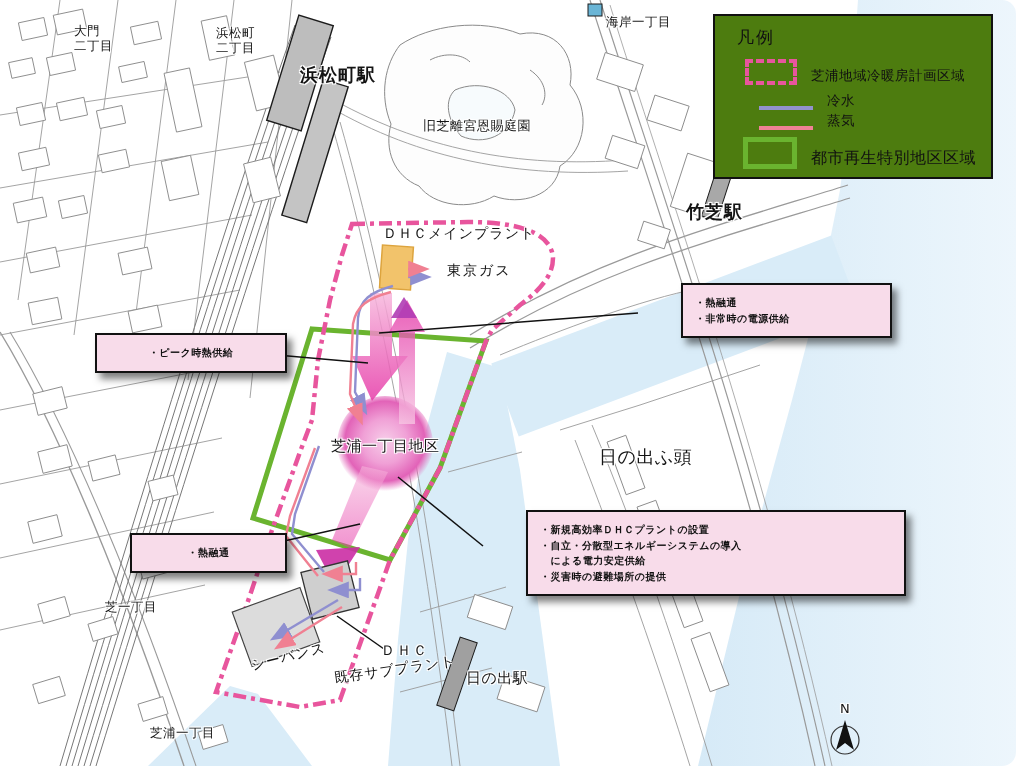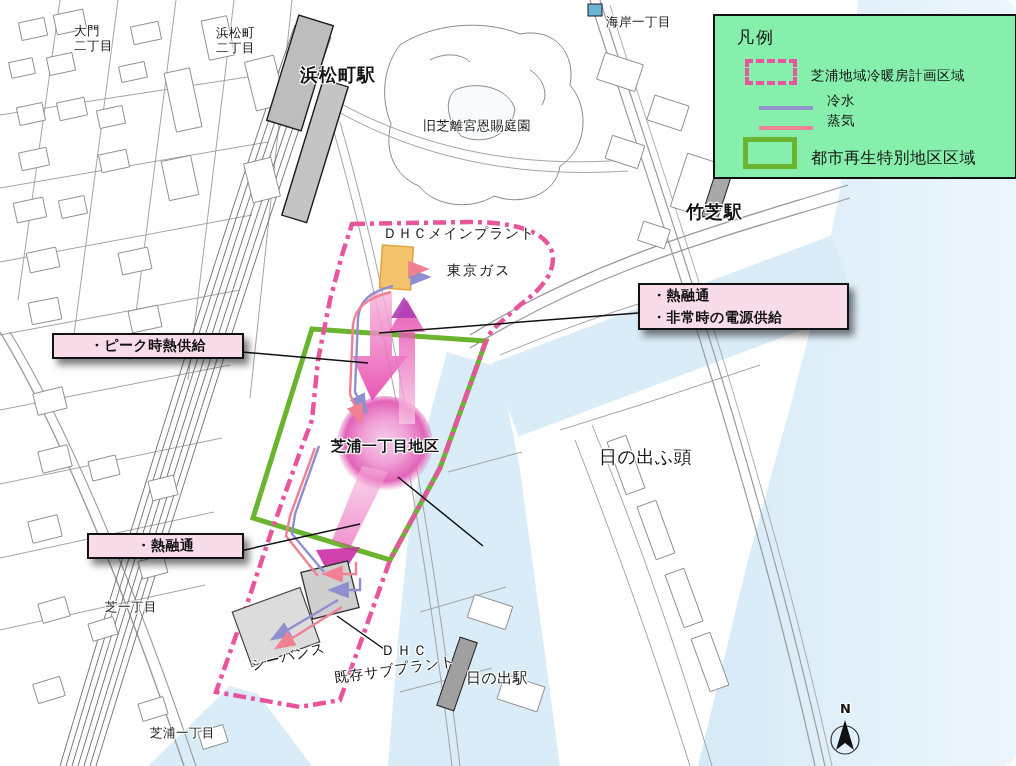--- a/index.html
+++ b/index.html
@@ -9,33 +9,33 @@
   }
   #mapsvg{position:absolute;left:0;top:0;}
   
   .lbl{
     position:absolute;white-space:pre-line;line-height:1.18;color:#141414;
     text-shadow:-1px -1px 0 #fff,1px -1px 0 #fff,-1px 1px 0 #fff,1px 1px 0 #fff,0 0 3px #fff;
     font-size:12.5px;letter-spacing:.5px;
   }
   .lbl.big{font-size:18px;font-weight:bold;letter-spacing:1px;}
   .lbl.med{font-size:14px;letter-spacing:1px;}
-  .lbl.bold{font-weight:bold;}
+  .lbl.bold{font-weight:normal;}
   
   .callout{
     position:absolute;background:var(--callout-bg);border:2.5px solid #111;
-    font-size:14px;font-weight:bold;line-height:1.55;padding:0 12px;
+    font-size:10px;font-weight:bold;line-height:1.55;padding:10px 12px;
     white-space:pre-line;box-shadow:5px 6px 7px rgba(0,0,0,.5);
-    letter-spacing:.5px;z-index:30;
+    letter-spacing:.5px;z-index:30;margin-left:43px;
   }
   .callout.center{text-align:center;}
   
   #legend{
-    position:absolute;left:713px;top:14px;width:304px;height:165px;z-index:40;
-    background:#86efac;border:2px solid #111;box-sizing:border-box;padding:10px 9px 0 22px;
+    position:absolute;left:713px;top:14px;width:280px;height:165px;z-index:40;
+    background:#4d7c0f;border:2px solid #111;box-sizing:border-box;padding:10px 9px 0 22px;
   }
   #legend .title{font-size:17px;letter-spacing:2px;margin-bottom:10px;}
   .lg-row{display:flex;align-items:flex-end;margin-bottom:6px;}
   .lg-swatch{flex:0 0 auto;margin-right:14px;}
   .sw-plan{width:44px;height:18px;border:4px dashed var(--plan-boundary);margin-left:8px;}
   .sw-cold{width:54px;height:4px;background:var(--cold-water);margin-left:22px;}
   .sw-steam{width:54px;height:4px;background:var(--steam);margin-left:22px;}
   .sw-green{width:44px;height:22px;border:5px solid var(--special-district);margin-left:6px;}
   .lg-label{font-size:13.5px;letter-spacing:.5px;}
   .mt6{margin-top:7px;}
@@ -251,20 +251,24 @@
 <div class="lbl med" style="left:334px;top:661px;transform:rotate(-8deg)">既存サブプラント</div>
 <div class="lbl" style="left:466px;top:670px;font-size:15px">日の出駅</div>
 <div class="lbl" style="left:105px;top:600px">芝一丁目</div>
 <div class="lbl" style="left:150px;top:726px">芝浦一丁目</div>
 <div class="lbl bold" style="left:840px;top:701px;font-size:13px">N</div>
 
 <div class="callout center" style="left:52px;top:333px;width:164px">・ピーク時熱供給</div>
 <div class="callout center" style="left:87px;top:533px;width:129px">・熱融通</div>
 <div class="callout" style="left:638px;top:283px;width:183px">・熱融通
 ・非常時の電源供給</div>
+<div class="callout" style="left:483px;top:510px;width:352px">・新規高効率ＤＨＣプラントの設置
+・自立・分散型エネルギーシステムの導入
+　による電力安定供給
+・災害時の避難場所の提供</div>
 
 <div id="legend">
   <div class="title">凡例</div>
   <div class="lg-row">
     <div class="lg-swatch sw-plan"></div>
     <div class="lg-label">芝浦地域冷暖房計画区域</div>
   </div>
   <div class="lg-row mt6" style="margin-bottom:2px">
     <div class="lg-swatch sw-cold"></div>
     <div class="lg-label">冷水</div>

